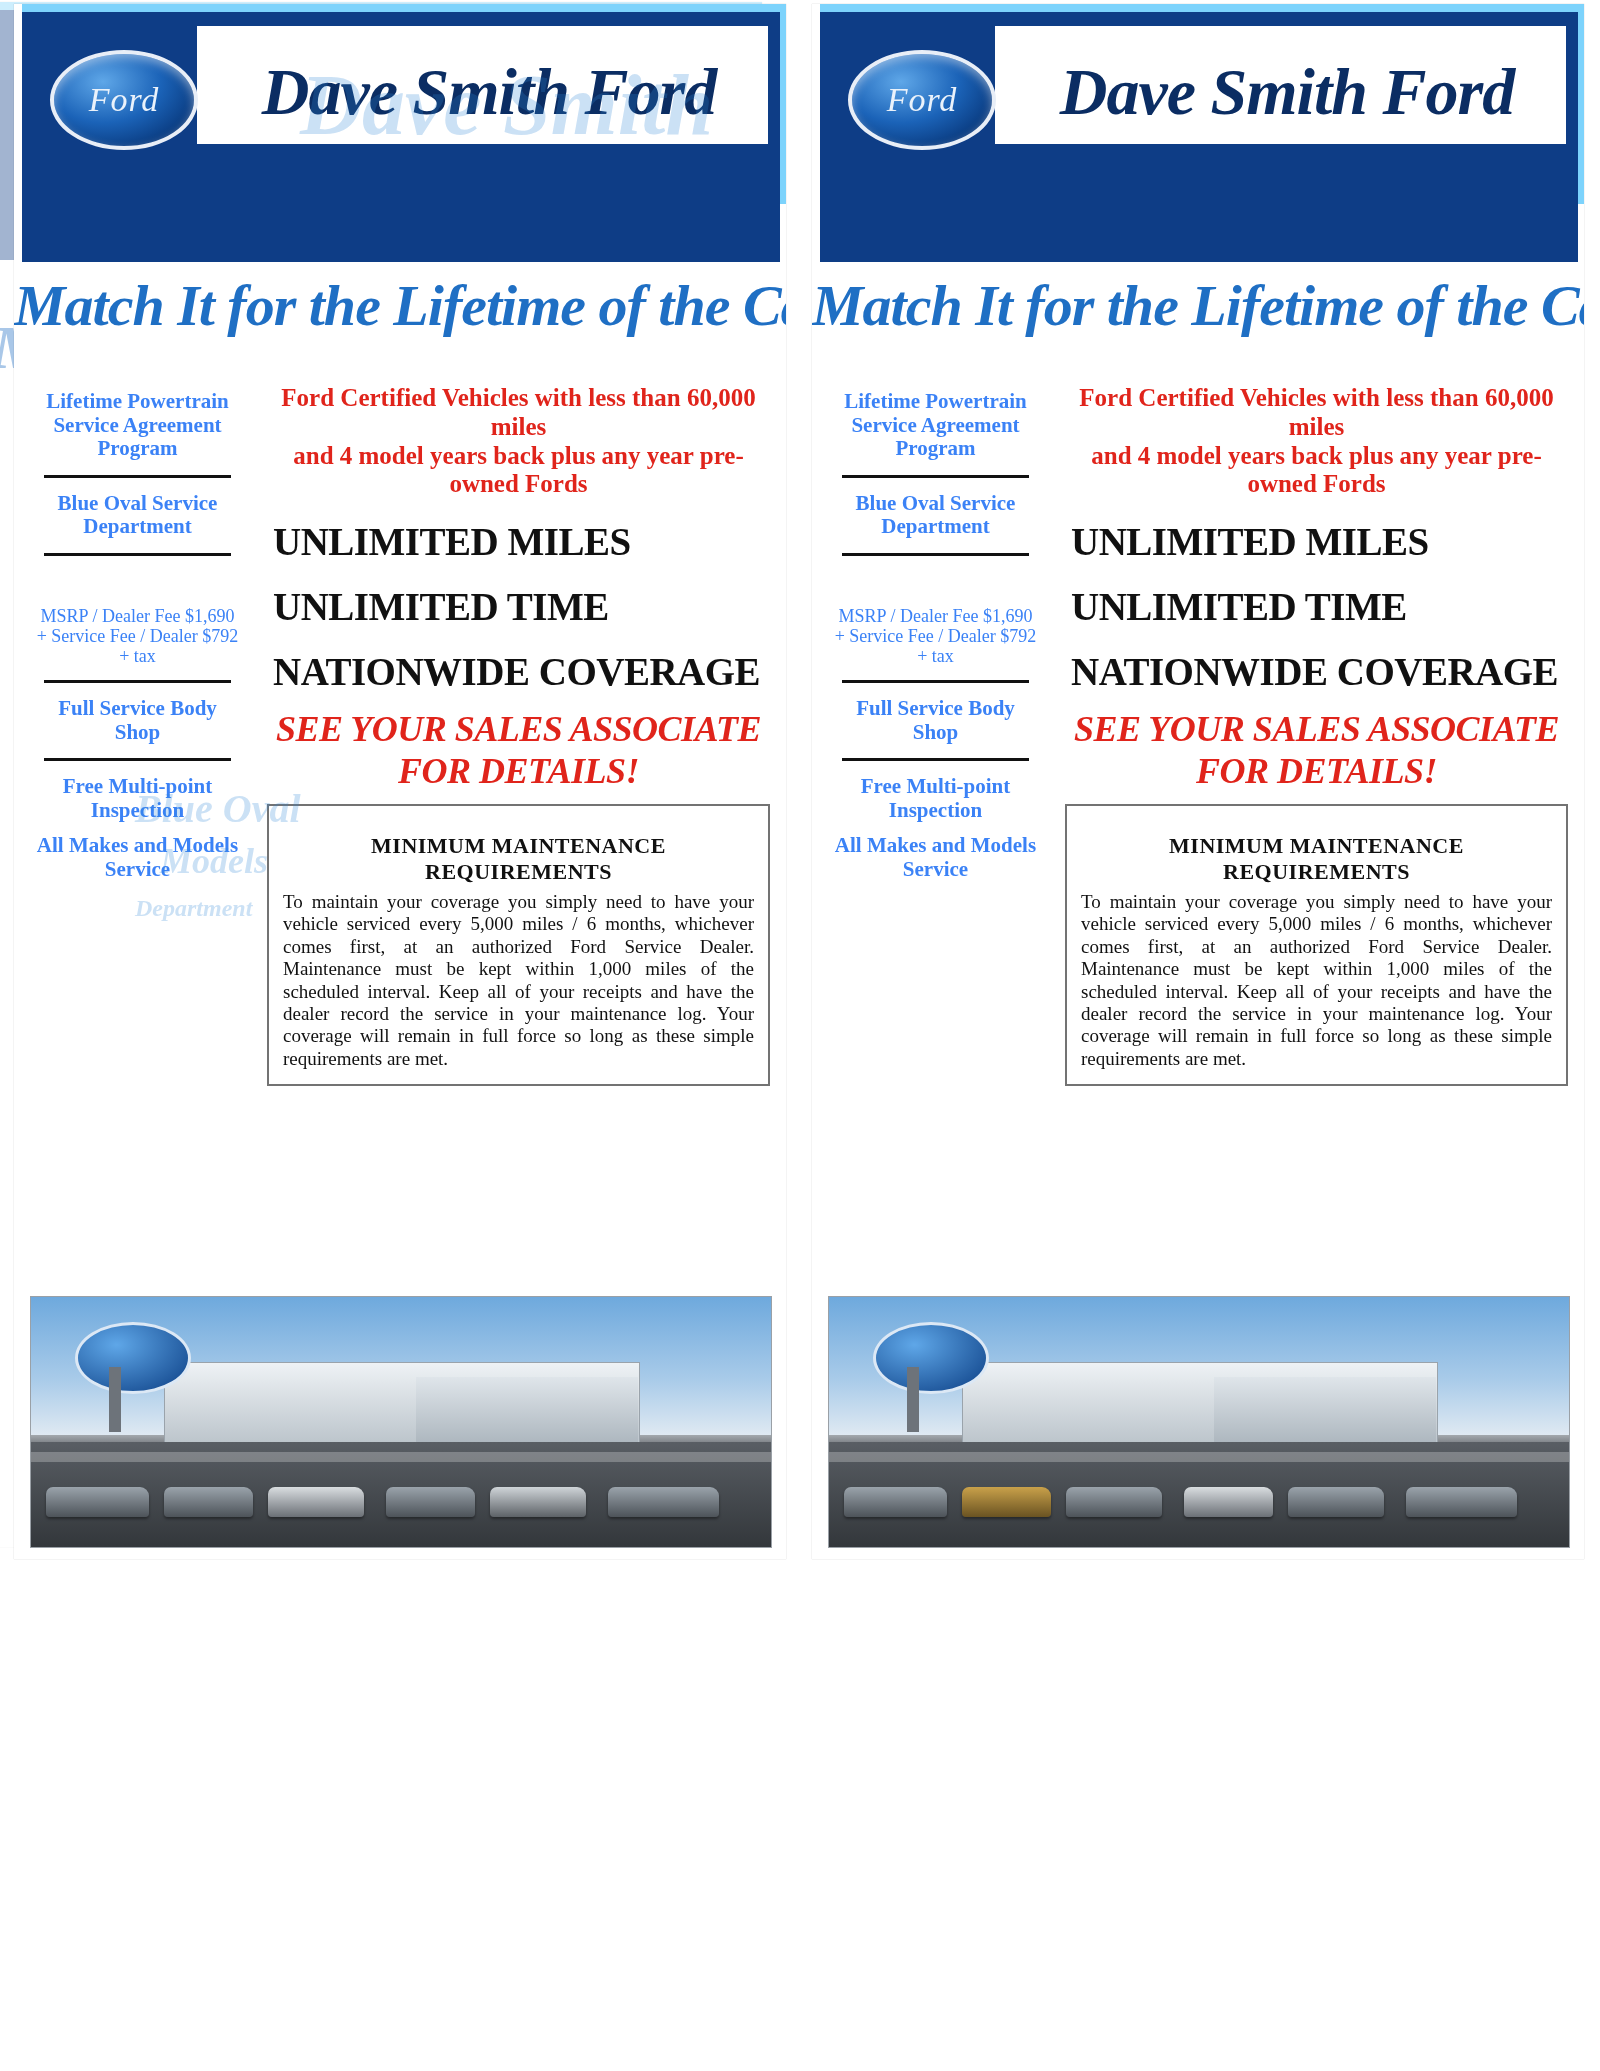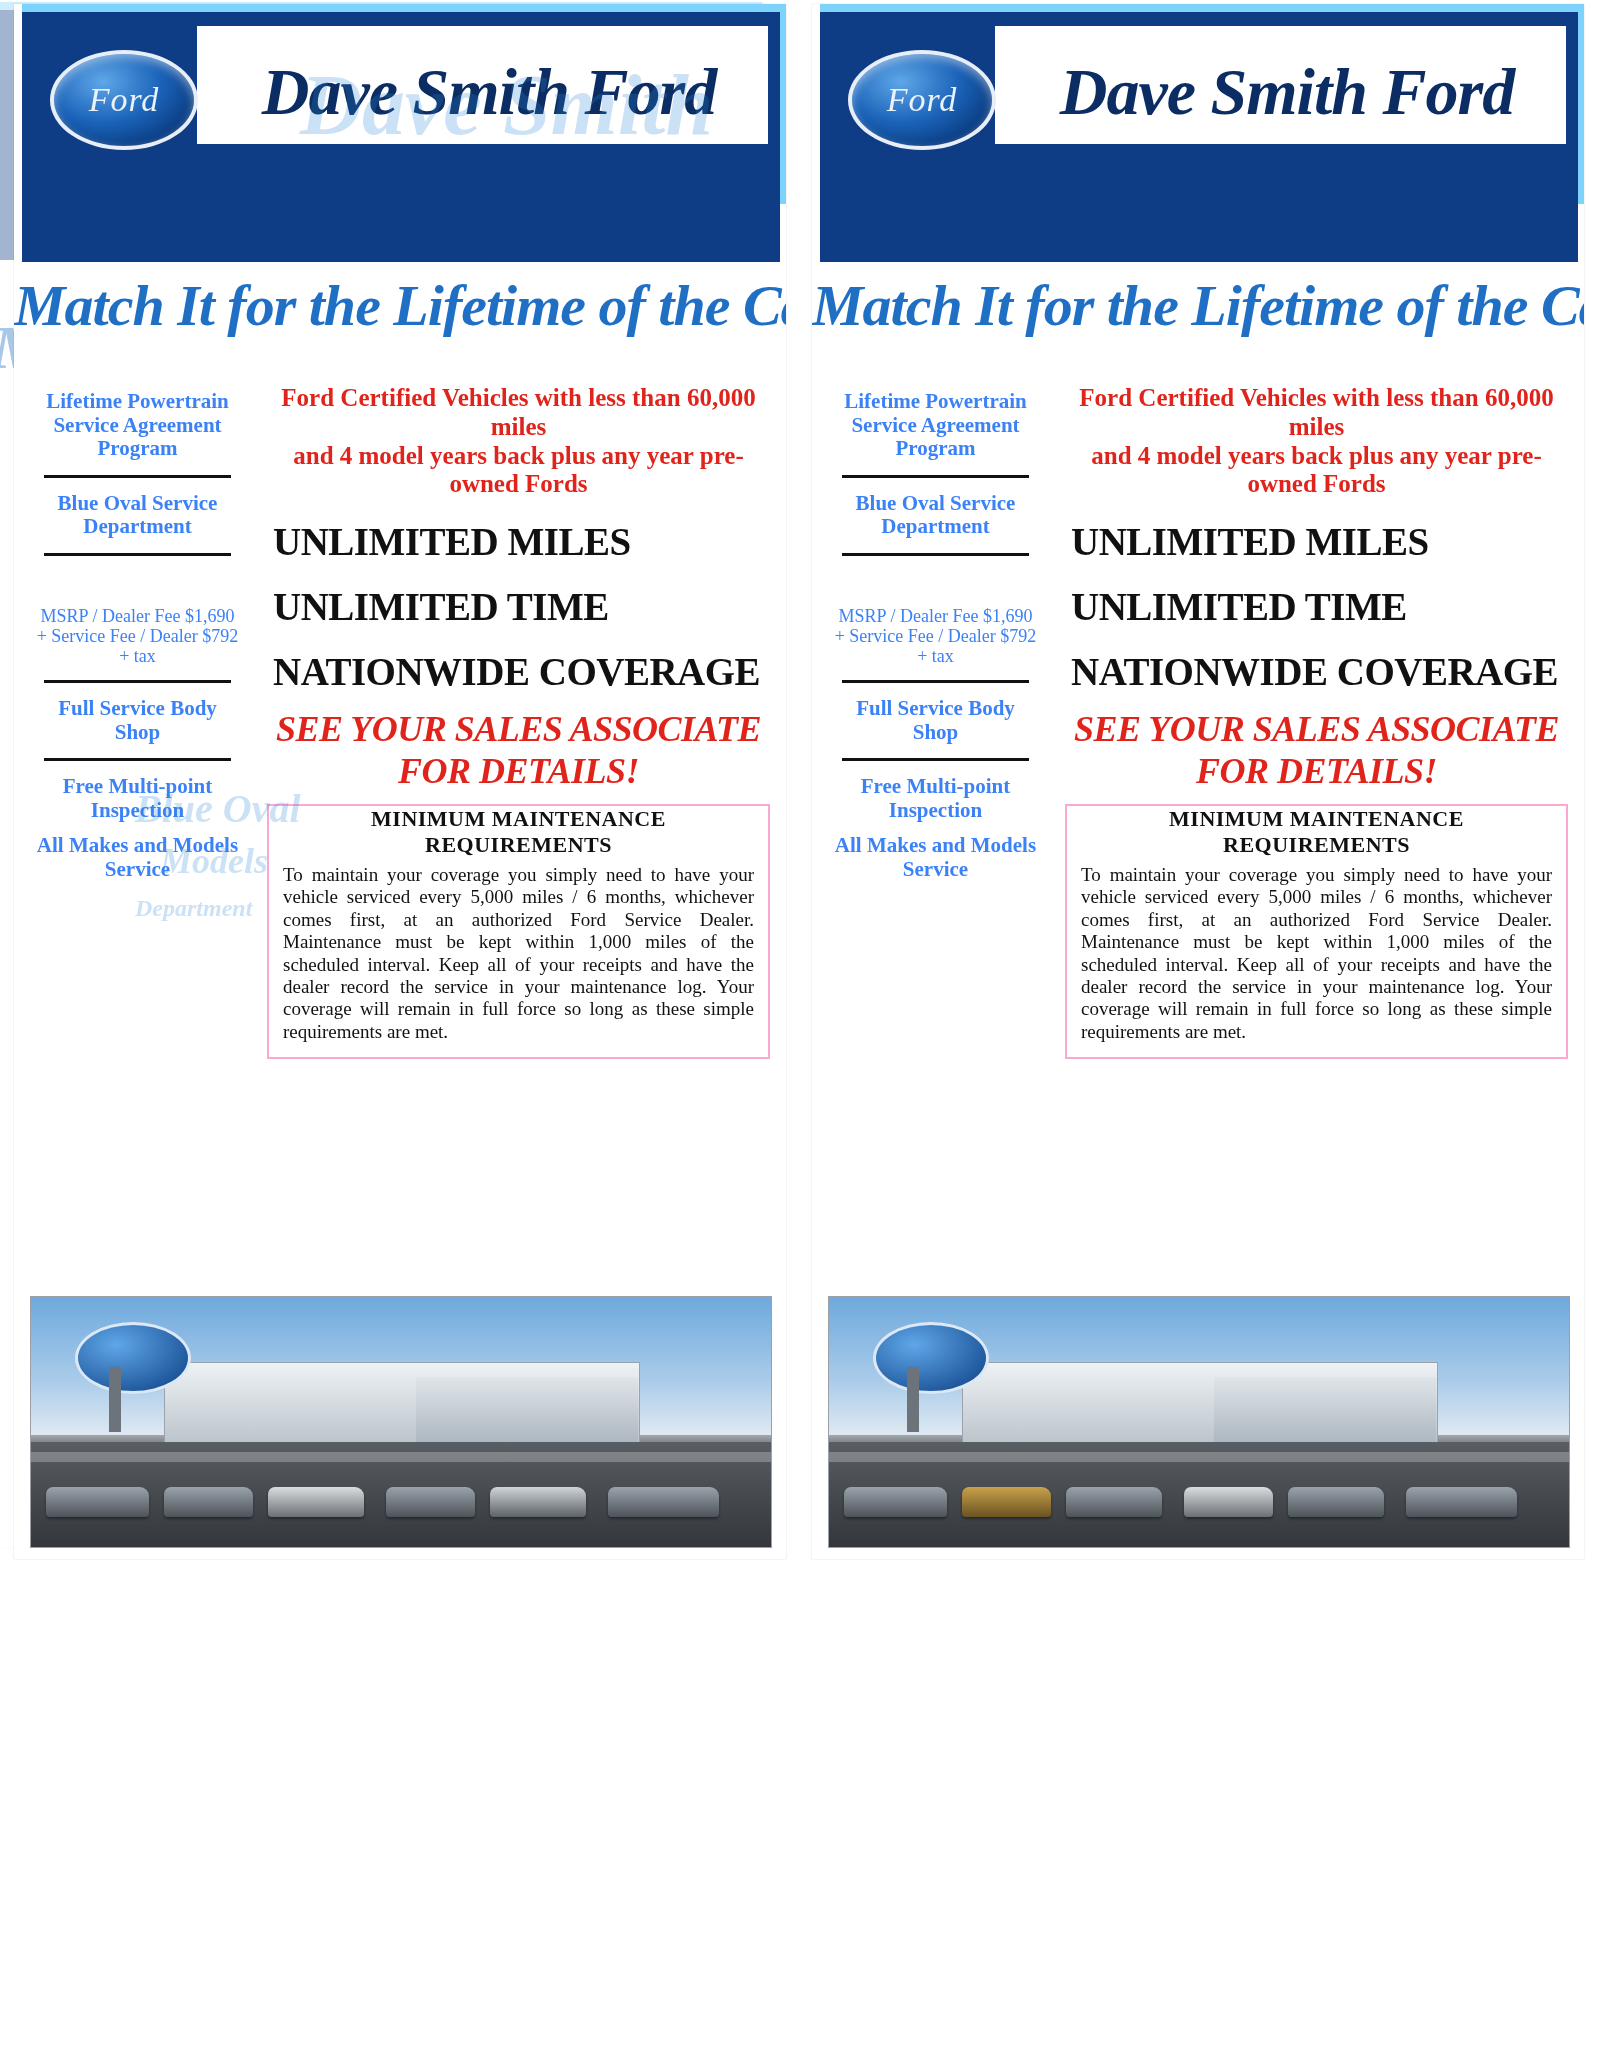--- a/index.html
+++ b/index.html
@@ -39,21 +39,21 @@
   .lbl.small{font-size:18px;font-weight:normal;margin-top:44px;}
   .rule{border-bottom:3px solid #111;margin:8px 14px;}
 
   .redline{color:#e0241b;font-family:"Liberation Serif",serif;font-weight:bold;
         font-size:25px;line-height:1.15;text-align:center;}
   .bigitem{font-family:"Liberation Serif",serif;font-weight:bold;color:#111;
         font-size:39px;letter-spacing:-.5px;margin:20px 0 12px 6px;}
   .redbig{color:#e0241b;font-family:"Liberation Serif",serif;font-weight:bold;
         font-size:36px;letter-spacing:-.5px;text-align:center;margin:14px 0 6px;font-style:italic;}
 
-  .box{border:2px solid #f9a8d4;padding:0 14px 14px;}
+  .box{border:2px solid #737373;padding:27px 14px 14px;}
   .box h4{margin:0 0 6px;font-family:"Liberation Serif",serif;font-size:22px;
         text-align:center;font-weight:bold;color:#111;letter-spacing:.5px;}
   .box p{margin:0;font-family:"Liberation Serif",serif;font-size:19px;
         line-height:1.18;color:#111;text-align:justify;}
 
   
   .photo{position:absolute;background:linear-gradient(#7fb3e0 0%,#bcd7ef 38%,#c9cfd4 52%,#6b6f74 60%,#4a4d51 100%);
         overflow:hidden;border:1px solid #9aa0a6;}
   .ph-sky{position:absolute;left:0;right:0;top:0;height:55%;
         background:linear-gradient(#6ea9dd 0%,#a9cbe9 60%,#dfe9f2 100%);}

